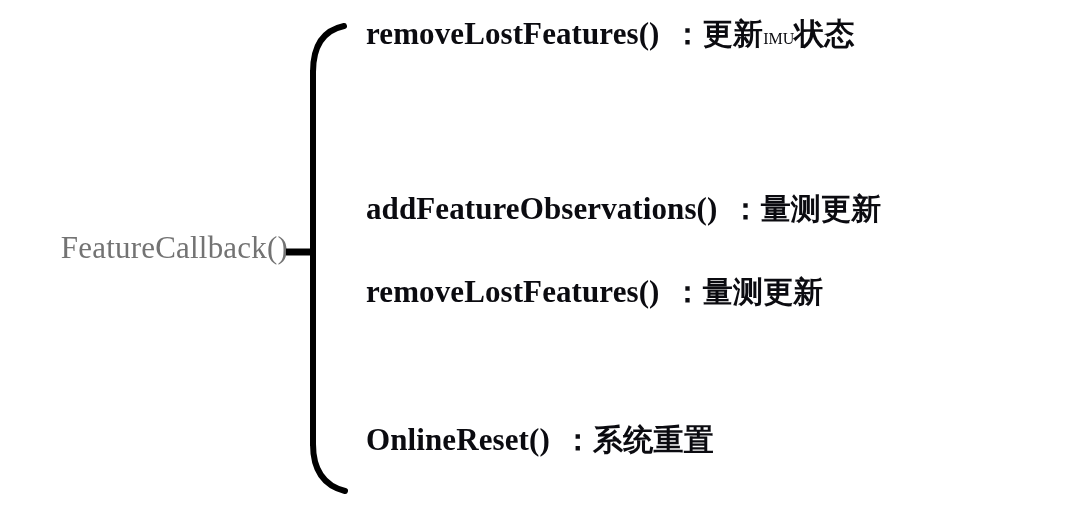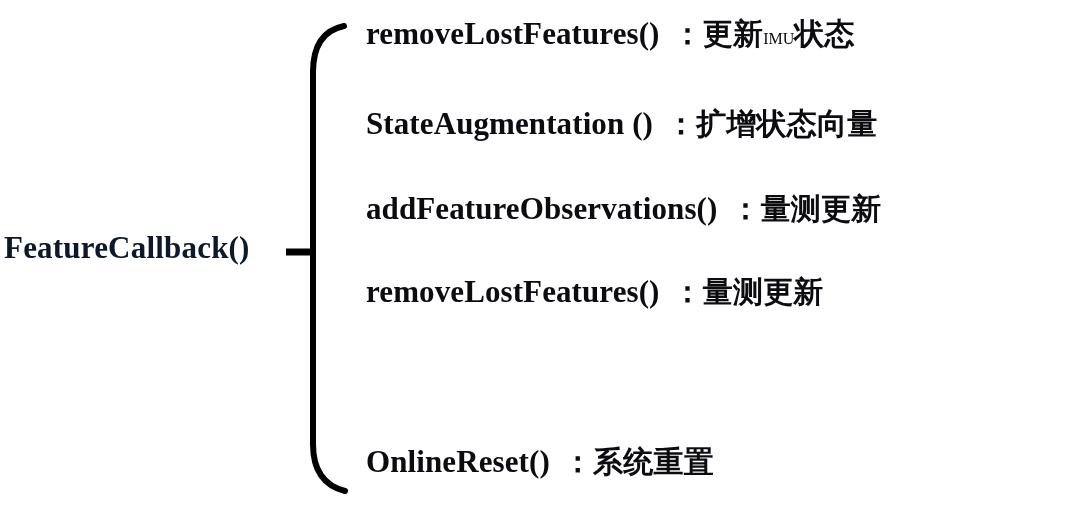--- a/index.html
+++ b/index.html
@@ -17,26 +17,26 @@
     background: #ffffff;
     overflow: hidden;
   }
 
   
   .root-label {
     position: absolute;
     left: 4px;
     top: 228px;
     width: 284px;
-    text-align: left;
+    text-align: right;
     font-family: "Liberation Serif", "DejaVu Serif", serif;
-    font-weight: bold;
+    font-weight: normal;
     font-size: 31px;
     line-height: 40px;
-    color: #0f172a;
+    color: #737373;
     white-space: nowrap;
     letter-spacing: 0.2px;
   }
 
   
   .brace-svg {
     position: absolute;
     left: 280px;
     top: 0px;
     width: 80px;
@@ -73,21 +73,21 @@
   .gap {
     display: inline-block;
     width: 13px;
   }
 
   .row0 { top: 18px; }
   .row1 { top: 108px; }
   .row2 { top: 193px; }
   .row3 { top: 276px; }
   .row4 { top: 358px; }
-  .row5 { top: 446px; text-align: right; }
+  .row5 { top: 424px; text-align: right; }
 </style>
 </head>
 <body>
 
 <div id="diagram">
 
   <div class="root-label">FeatureCallback()</div>
 
   <svg class="brace-svg" viewBox="0 0 80 518" width="80" height="518" xmlns="http://www.w3.org/2000/svg">
 
@@ -99,23 +99,20 @@
 
     <path d="M 33 444 C 33 472 45 486 65 491" fill="none" stroke="#000000" stroke-width="6" stroke-linecap="round"></path>
   </svg>
 
   <div class="items">
 
     <div class="item row0">
       <span class="fn">removeLostFeatures()</span><span class="gap"></span><span class="desc">：</span><span class="desc">更新</span><span class="latin">IMU</span><span class="desc">状态</span>
     </div>
 
-    <div class="item row1">
-      <span class="fn">StateAugmentation ()</span><span class="gap"></span><span class="desc">：</span><span class="desc">扩增状态向量</span><span class="latin"></span><span class="desc"></span>
-    </div>
 
     <div class="item row2">
       <span class="fn">addFeatureObservations()</span><span class="gap"></span><span class="desc">：</span><span class="desc">量测更新</span><span class="latin"></span><span class="desc"></span>
     </div>
 
     <div class="item row3">
       <span class="fn">removeLostFeatures()</span><span class="gap"></span><span class="desc">：</span><span class="desc">量测更新</span><span class="latin"></span><span class="desc"></span>
     </div>
 
 

